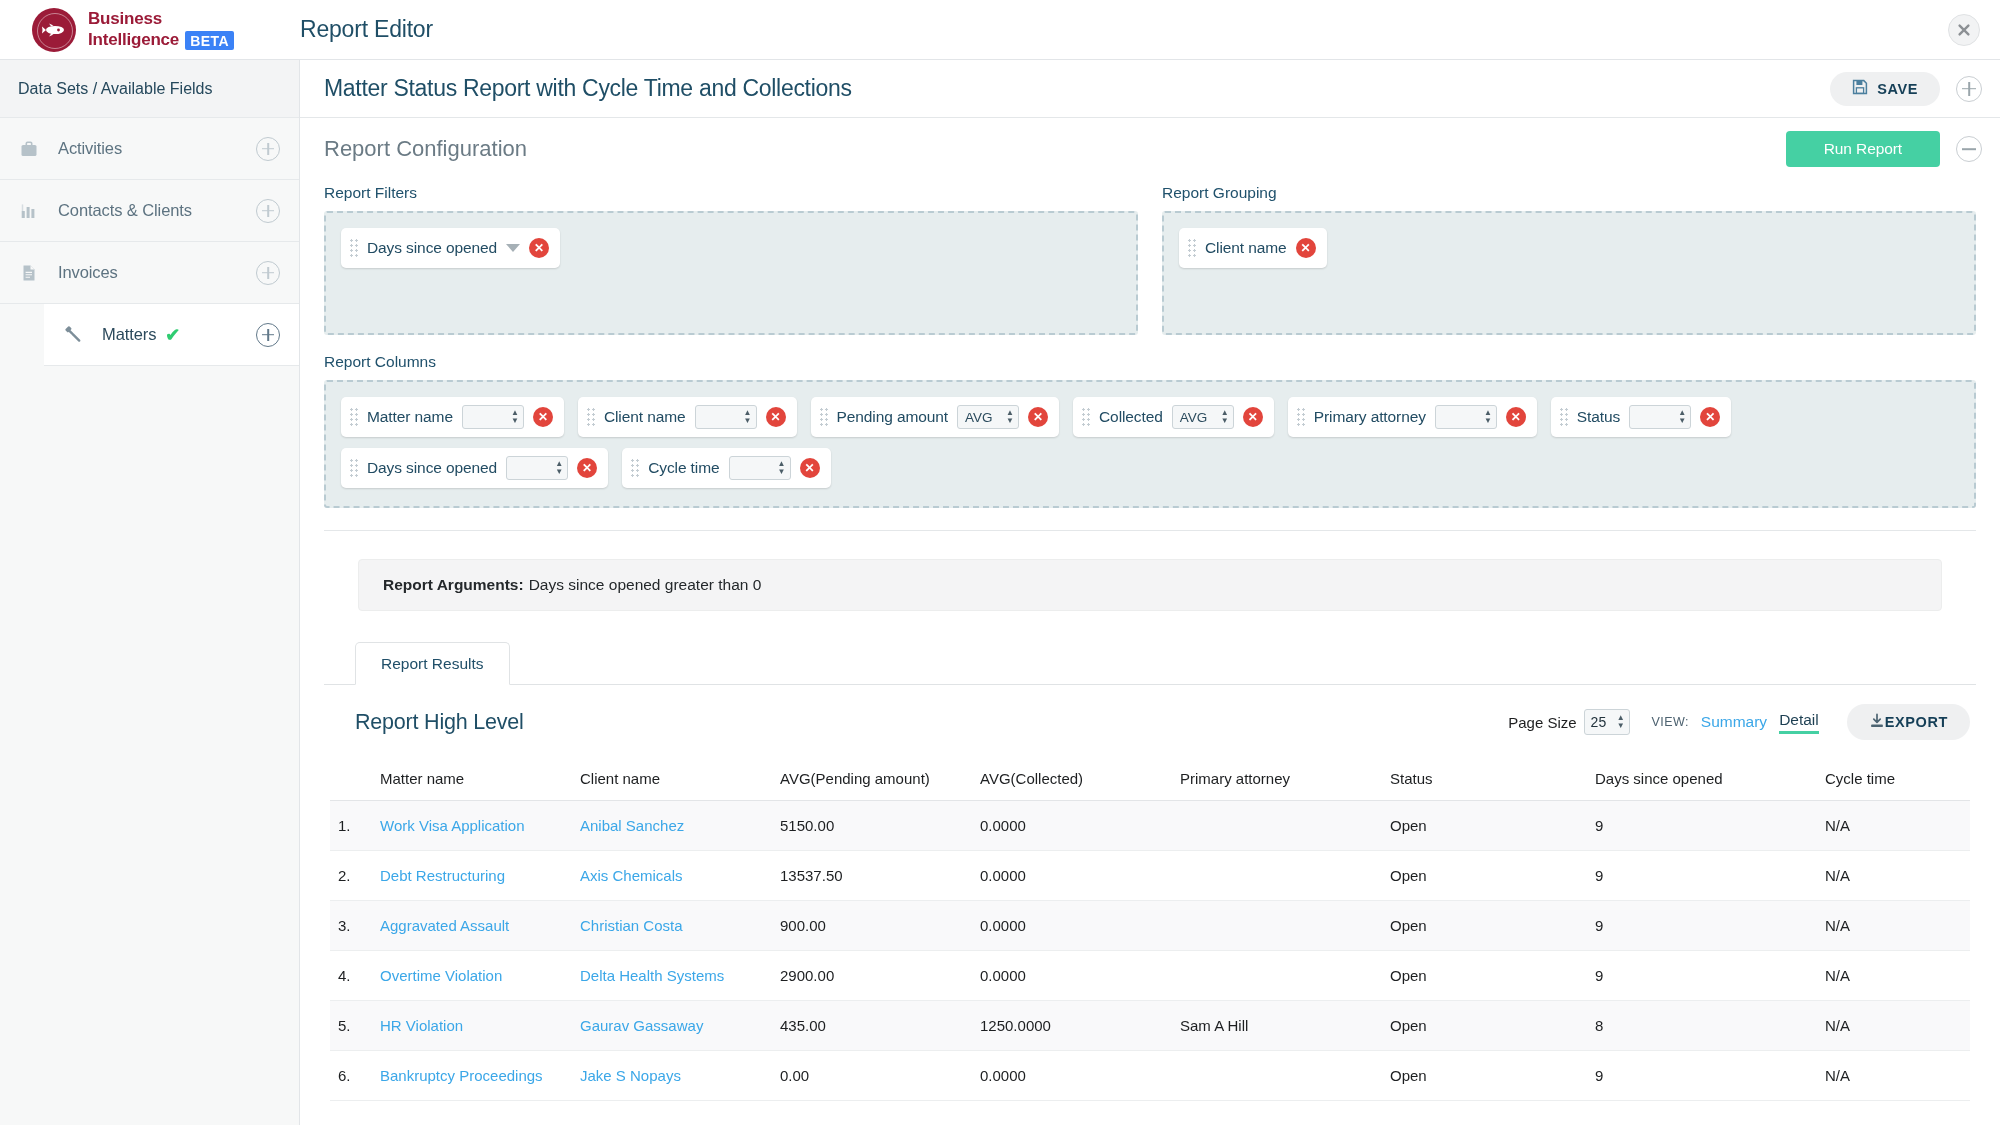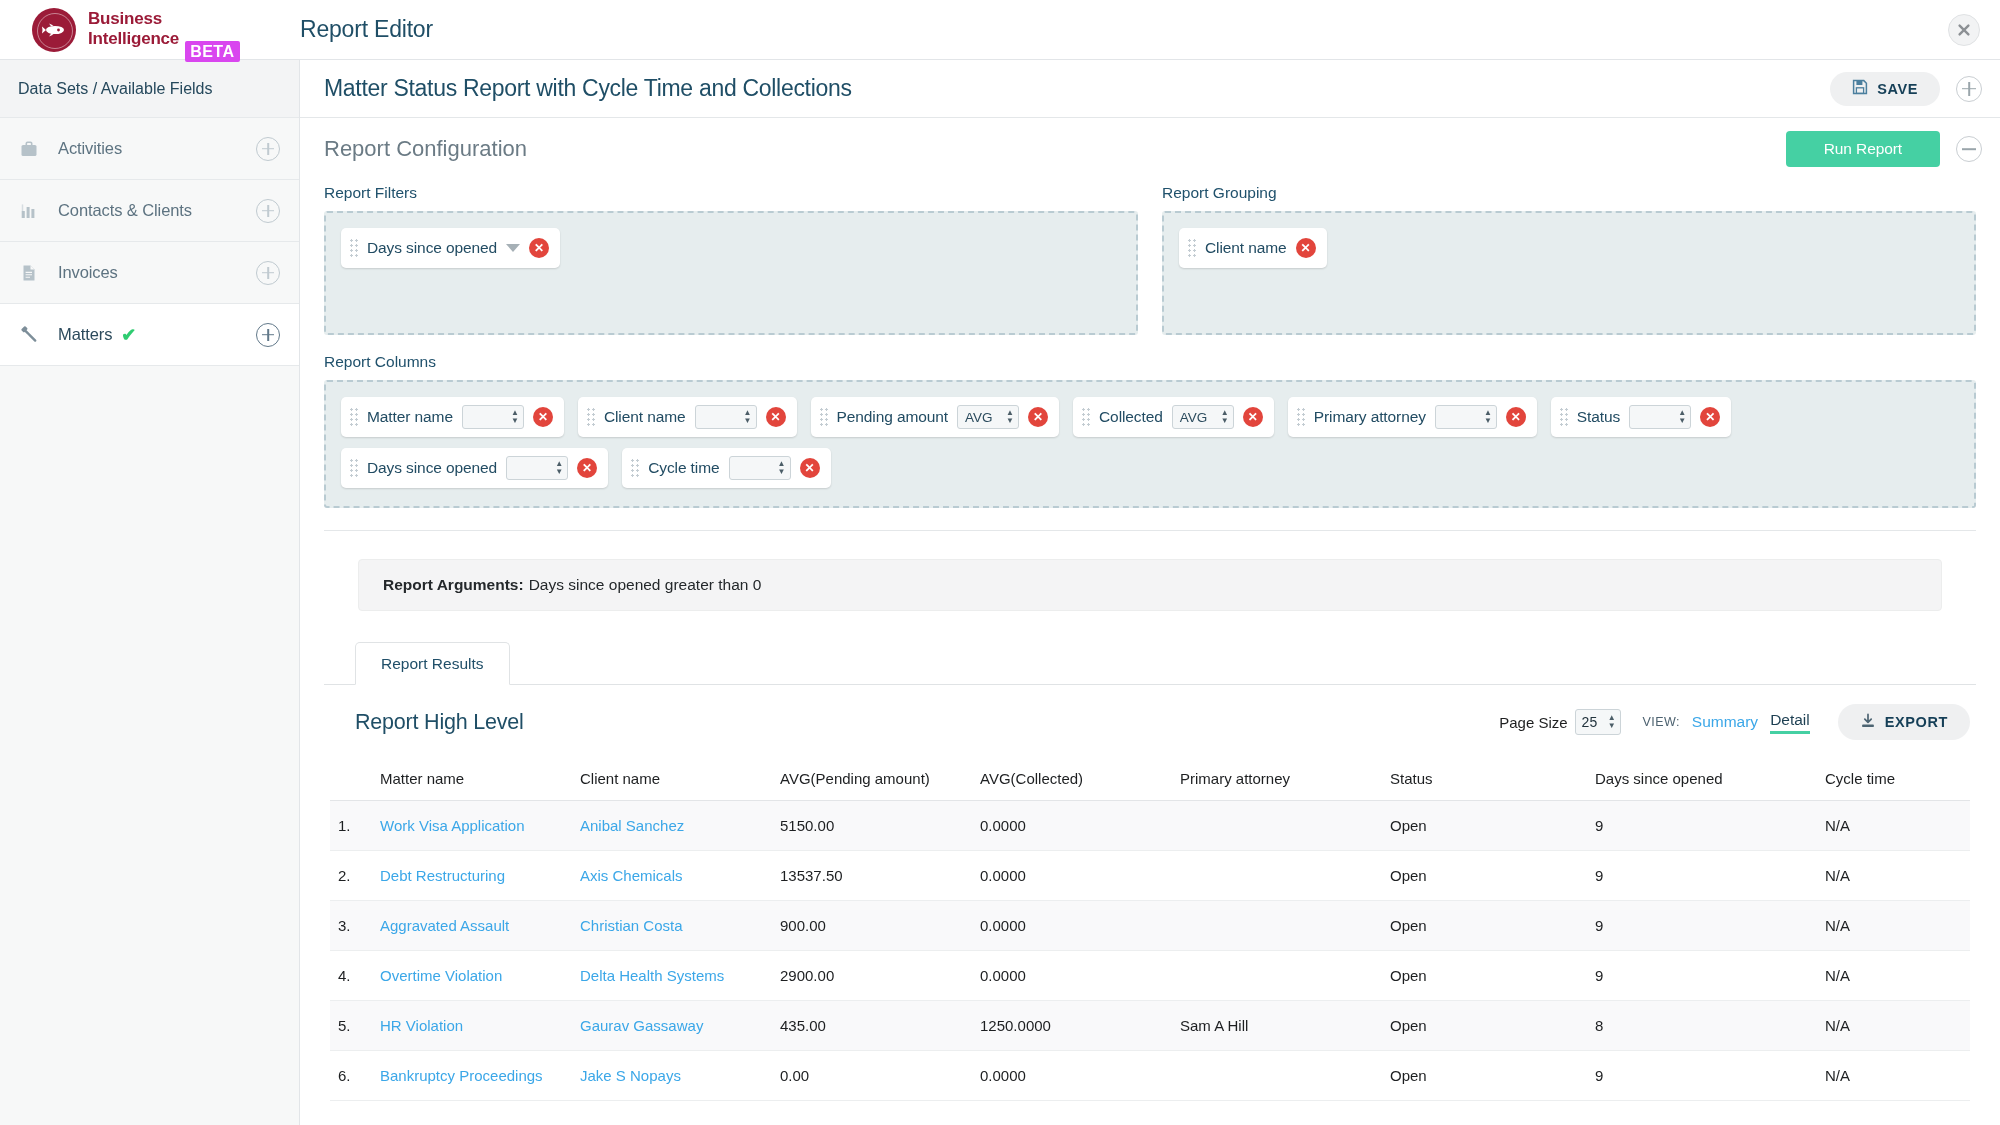--- a/index.html
+++ b/index.html
@@ -29,23 +29,23 @@
   .logo-circle::before {
     content: ""; position: absolute; left: 5px; top: 5px;
     width: 34px; height: 34px; border-radius: 50%;
     border: 1.5px solid rgba(255,255,255,0.45);
   }
   .logo-rocket { position: relative; z-index: 2; }
   .logo-text { margin-left: 12px; line-height: 1.18; }
   .logo-line1 { color: #9b1b38; font-size: 17px; font-weight: 700; letter-spacing: -0.2px; }
   .logo-line2 { color: #9b1b38; font-size: 17px; font-weight: 700; letter-spacing: -0.2px; display: flex; align-items: center; gap: 6px; }
   .beta-badge {
-    background: #d946ef; color: #fff; font-size: 16px; font-weight: 700;
+    background: #3b82f6; color: #fff; font-size: 14px; font-weight: 700;
     padding: 2px 5px 1px 5px; border-radius: 2px; letter-spacing: 0.5px;
-    position: relative; top: 12px;
+    position: relative; top: 1px;
   }
   .app-title {
     font-size: 23px; color: #1f4e66; font-weight: 400;
     margin-left: 0px; letter-spacing: -0.2px;
   }
   .close-btn {
     position: absolute; right: 20px; top: 50%; transform: translateY(-50%);
     width: 32px; height: 32px; border-radius: 50%;
     background: #f2f3f4; border: 1px solid #e0e2e4;
     display: flex; align-items: center; justify-content: center;
@@ -66,21 +66,21 @@
     padding-left: 18px;
     font-size: 16px; color: #25485c; font-weight: 400;
     border-bottom: 1px solid #e6e9eb;
     background: #f3f4f5;
   }
   .ds-item {
     height: 62px; display: flex; align-items: center;
     border-bottom: 1px solid #e6e9eb;
     background: #f7f8f8; cursor: pointer; position: relative;
   }
-  .ds-item.selected { background: #ffffff; }
+  .ds-item.selected { background: #ffffff; margin-left: 44px; }
   .ds-icon {
     width: 58px; flex: 0 0 58px; display: flex; align-items: center; justify-content: center;
     color: #b6c2c9;
   }
   .ds-item.selected .ds-icon { color: #7d8e99; }
   .ds-label {
     font-size: 16.5px; color: #5d7381; flex: 1 1 auto; letter-spacing: -0.1px;
     display: flex; align-items: center; gap: 9px;
   }
   .ds-item.selected .ds-label { color: #2c4a5c; }
@@ -209,21 +209,21 @@
     height: 26px; min-width: 46px; border: 1px solid #ccd4d8; border-radius: 3px;
     background: #f5f7f8; display: inline-flex; align-items: center; justify-content: space-between;
     padding: 0 4px 0 6px; font-size: 14px; color: #22333d; gap: 5px;
   }
   .view-label { font-size: 12.5px; color: #4d6270; margin-left: 22px; letter-spacing: 0.4px; }
   .view-link { font-size: 15.5px; color: #3ba7e8; margin-left: 12px; cursor: pointer; }
   .view-link.active {
     color: #1d3f52; border-bottom: 3px solid #45d0a3; padding-bottom: 2px;
   }
   .export-btn {
-    display: flex; align-items: center; gap: 9px;
+    display: flex; align-items: center; 
     background: #eff0f1; border-radius: 19px; height: 36px; padding: 0 22px;
     color: #153f57; font-size: 14.5px; font-weight: 700; letter-spacing: 0.6px;
     cursor: pointer; border: none; margin-left: 28px;
   }
 
   
   .table-wrap { padding: 0 30px 0 30px; }
   table.rpt { width: 100%; border-collapse: collapse; }
   table.rpt thead th {
     text-align: left; font-weight: 400; font-size: 15px; color: #1d1f21;

